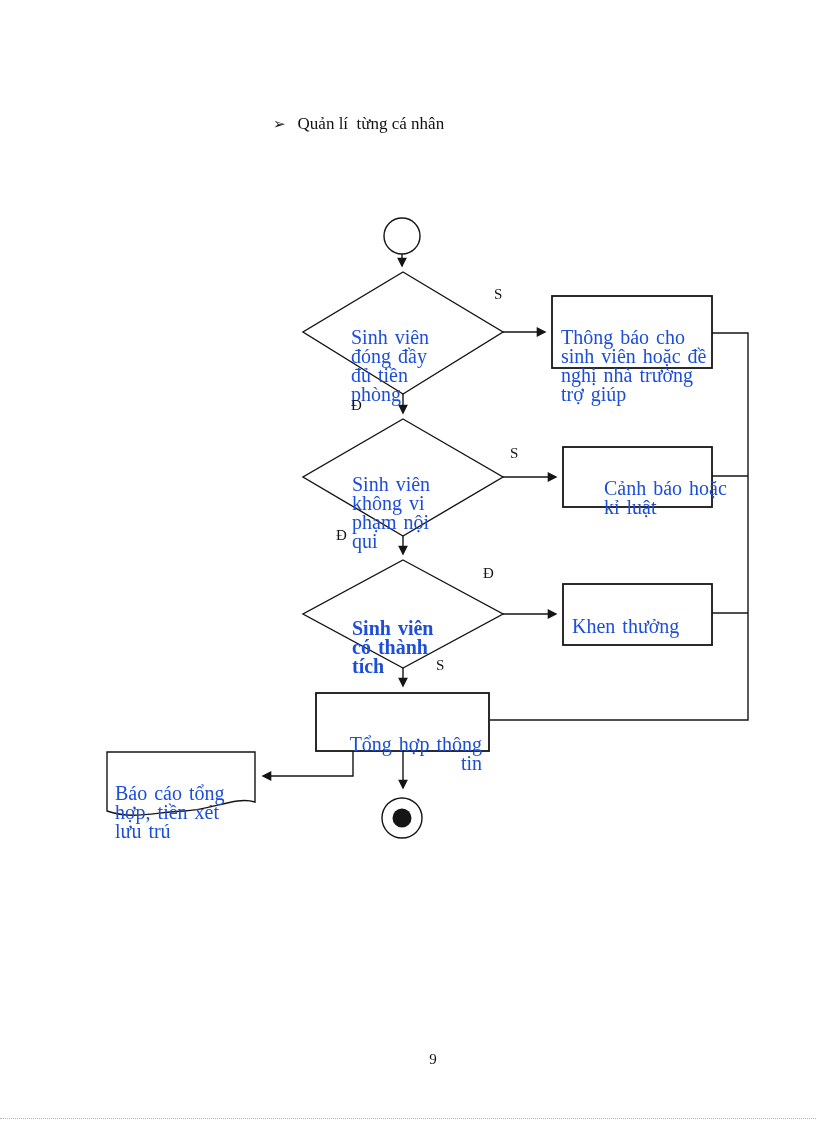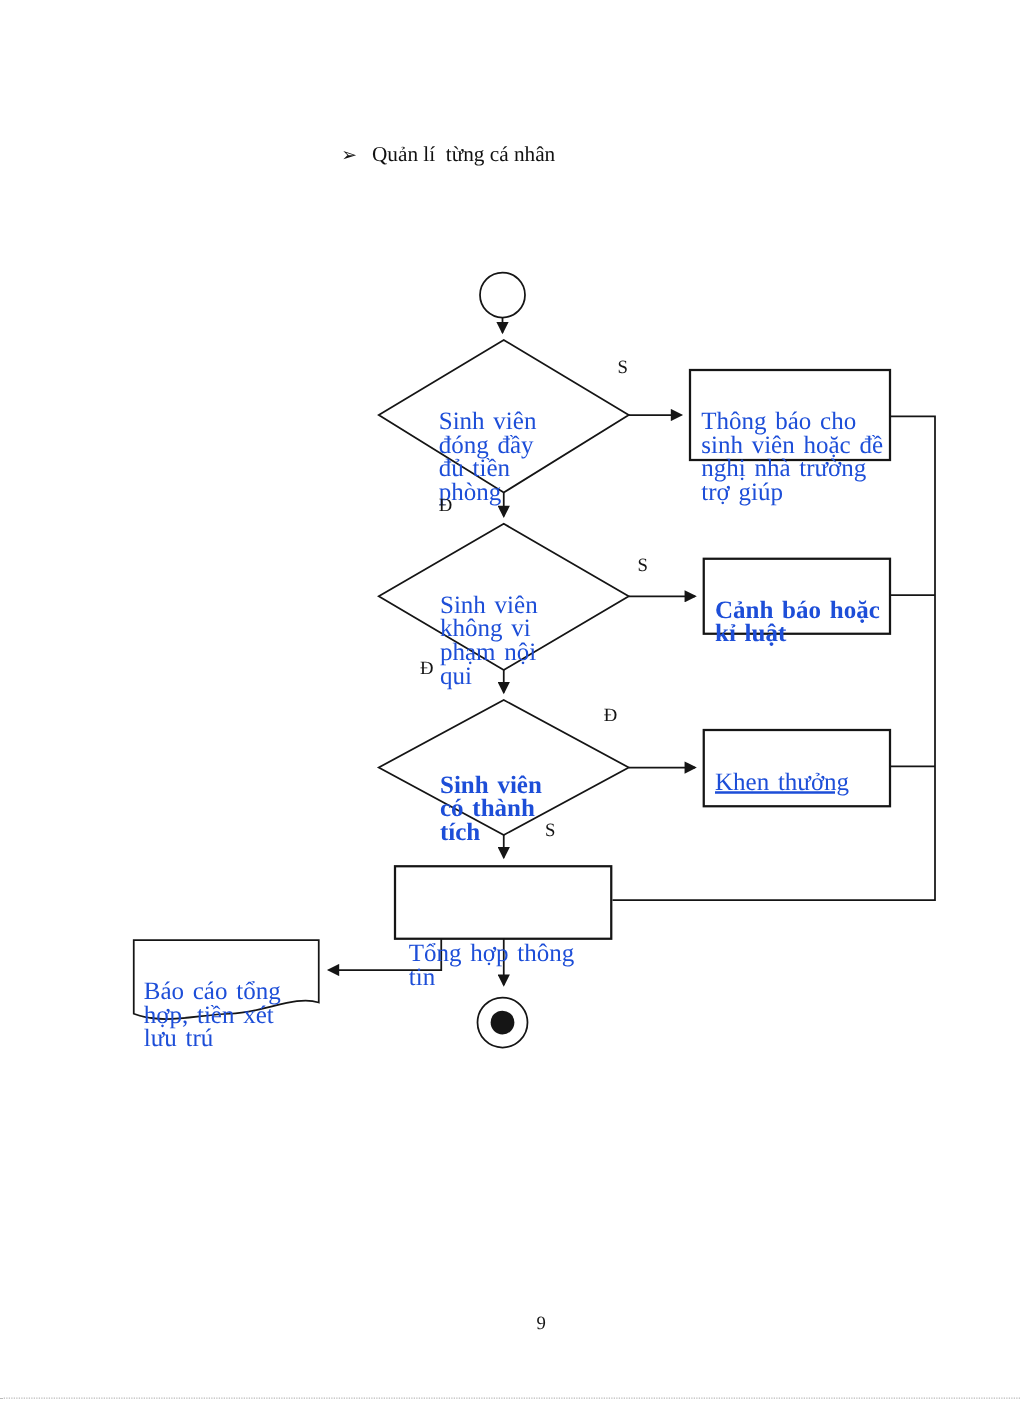--- a/index.html
+++ b/index.html
@@ -98,24 +98,24 @@
 
       <line x1="403" y1="751" x2="403" y2="788" marker-end="url(#ah)"></line>
       <circle cx="402" cy="818" r="20" fill="#ffffff"></circle>
       <circle cx="402" cy="818" r="9.5" fill="#151515" stroke="none"></circle>
     </g>
   </svg>
 
   <div class="txt" style="left:351px; top:301px; width:92px;">Sinh viên đóng đầy đủ tiền phòng</div>
   <div class="txt" style="left:352px; top:448px; width:92px;">Sinh viên không vi phạm nội qui</div>
   <div class="txt" style="left:561px; top:301px; width:146px;">Thông báo cho sinh viên hoặc đề nghị nhà trường trợ giúp</div>
-  <div class="txt" style="left:572px; top:452px; width:135px;font-weight:bold;">Cảnh báo hoặc kỉ luật</div>
+  <div class="txt" style="left:604px; top:452px; width:135px;">Cảnh báo hoặc kỉ luật</div>
   <div class="txt" style="left:352px; top:592px; width:92px;font-weight:bold;">Sinh viên có thành tích</div>
-  <div class="txt" style="left:572px; top:590px; width:135px;text-decoration:underline;">Khen thưởng</div>
-  <div class="txt" style="left:327px; top:727px; width:155px;">Tổng hợp thông tin</div>
+  <div class="txt" style="left:572px; top:590px; width:135px;">Khen thưởng</div>
+  <div class="txt" style="left:327px; top:708px; width:155px;text-align:right;">Tổng hợp thông tin</div>
   <div class="txt" style="left:115px; top:757px; width:132px;">Báo cáo tổng hợp, tiền xét lưu trú</div>
 
   <div class="edge-label" style="left:494px; top:286px;">S</div>
   <div class="edge-label" style="left:351px; top:397px;">Đ</div>
   <div class="edge-label" style="left:510px; top:445px;">S</div>
   <div class="edge-label" style="left:336px; top:527px;">Đ</div>
   <div class="edge-label" style="left:483px; top:565px;">Đ</div>
   <div class="edge-label" style="left:436px; top:657px;">S</div>
 
   <div class="page-number">9</div>

